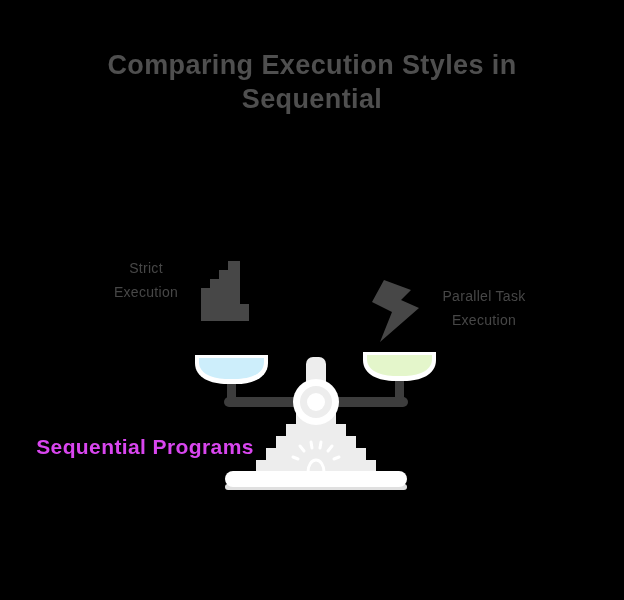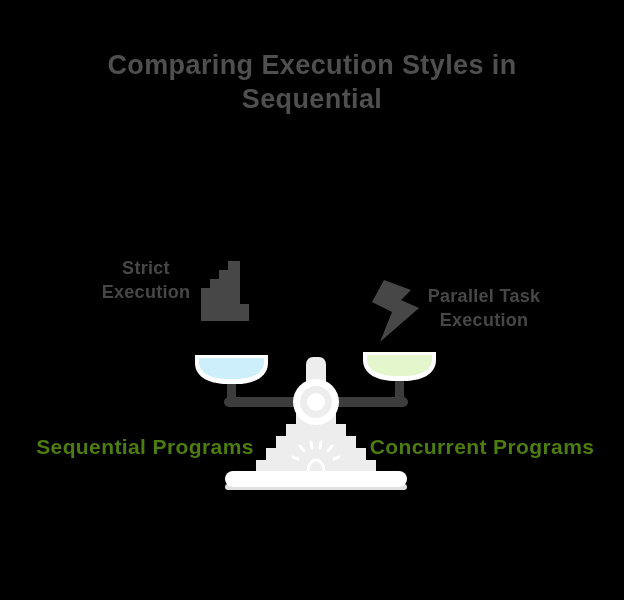--- a/index.html
+++ b/index.html
@@ -16,39 +16,39 @@
     position:absolute;top:48px;left:0;right:0;
     text-align:center;
     font-size:27px;line-height:34px;font-weight:bold;
     letter-spacing:.4px;
     color:#4f4f4f;
   }
   .title .inner{max-width:440px;margin:0 auto;}
 
   .feature-text{
     position:absolute;
-    font-size:18px;line-height:24px;font-weight:bold;
+    font-size:14px;line-height:24px;font-weight:normal;
     letter-spacing:.3px;
     color:#474747;
     text-align:center;
   }
   .feature-left-text{left:88px;top:256px;width:116px;}
   .feature-right-text{left:426px;top:284px;width:116px;}
 
   .icon-abs{position:absolute;}
   .stairs-pos{left:198px;top:258px;}
   .bolt-pos{left:370px;top:279px;}
 
   .scale-pos{position:absolute;left:180px;top:345px;}
 
   .pan-label{
     position:absolute;top:434px;
     font-size:21px;line-height:26px;font-weight:bold;
     letter-spacing:.4px;
-    color:#4d7c0f;
+    color:#d946ef;
     text-align:center;
   }
   .pan-label-left{left:25px;width:240px;}
   .pan-label-right{left:362px;width:240px;}
 </style>
 </head>
 <body>
 
 <div class="canvas">
 
@@ -113,15 +113,14 @@
       </g>
 
       <g transform="translate(168,-3)">
         <path d="M15,10 L88,10 L88,18 C88,33 72,39 56,39 L47,39 C31,39 15,33 15,18 Z" fill="#ffffff"></path>
         <path d="M19,13 L84,13 L84,17 C84,29 70,34 55,34 L48,34 C33,34 19,29 19,17 Z" fill="#e4f6cb"></path>
       </g>
     </svg>
   </div>
 
   <div class="pan-label pan-label-left">Sequential Programs</div>
-  <div class="pan-label pan-label-right">Concurrent Programs</div>
 
 </div>
 
 </body></html>

